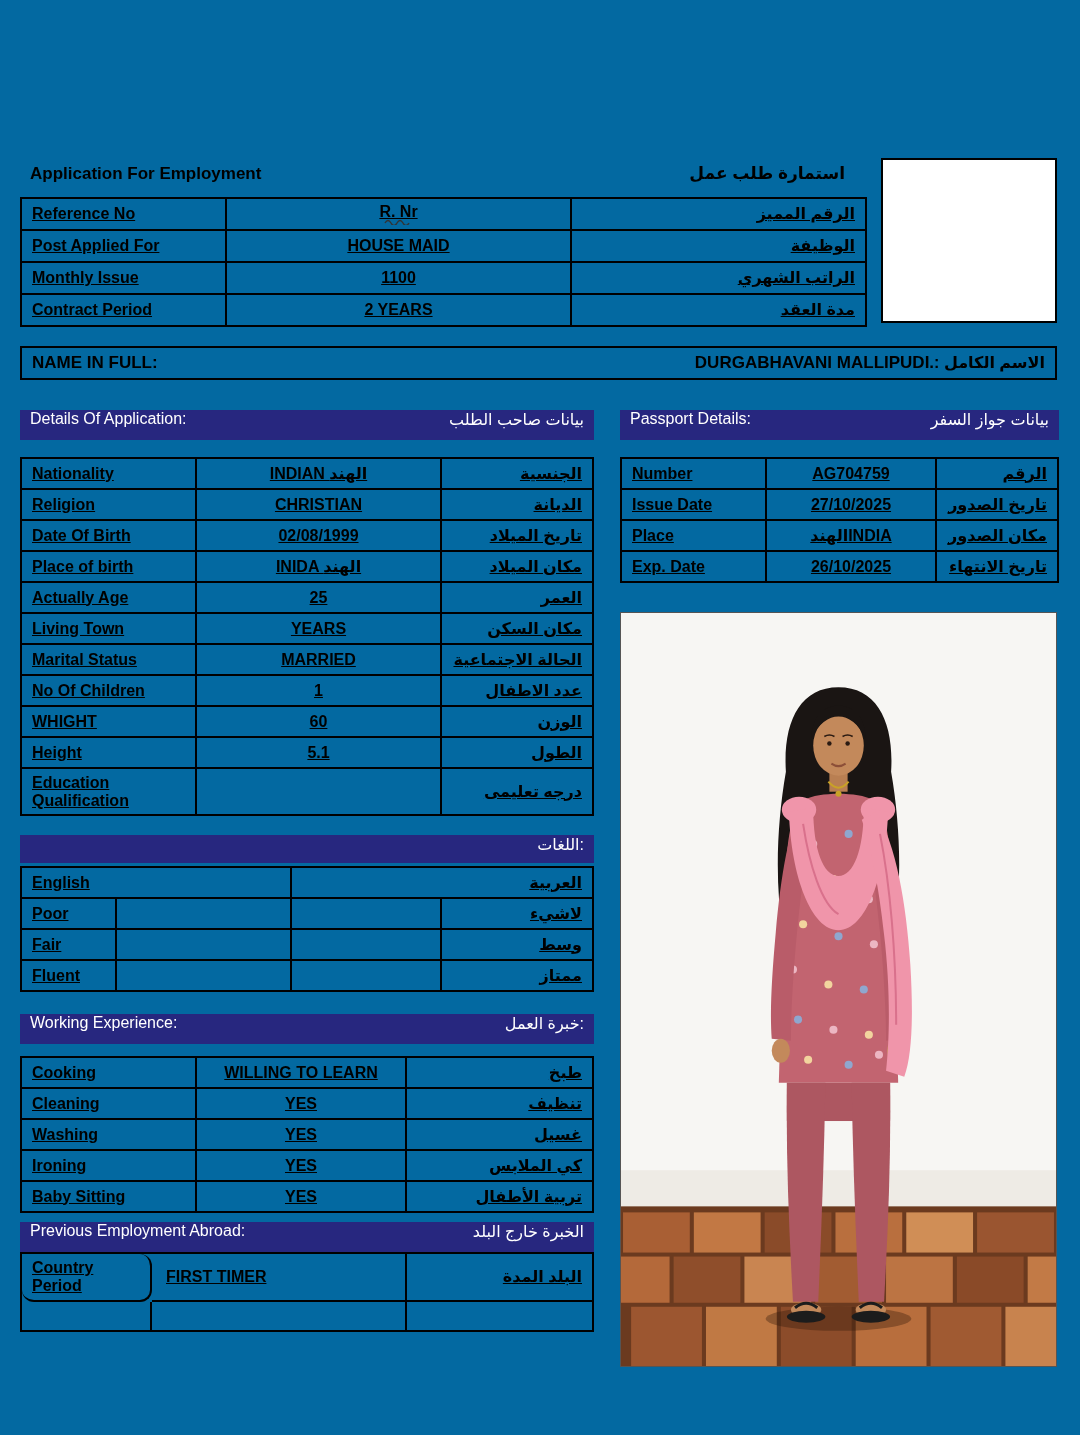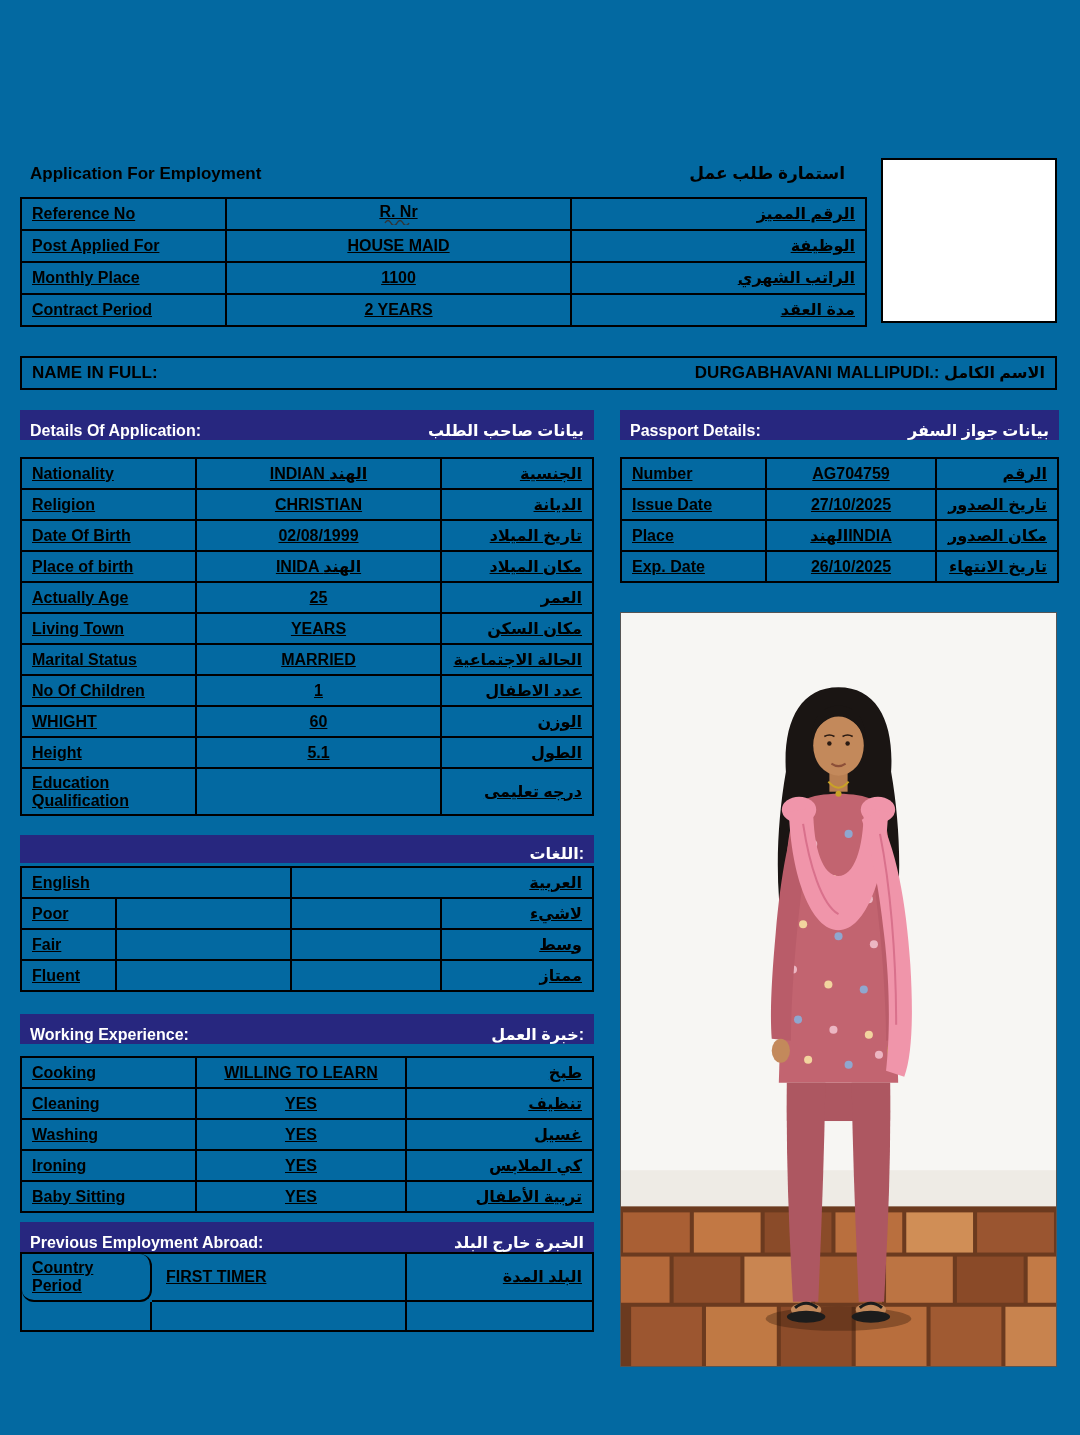--- a/index.html
+++ b/index.html
@@ -41,30 +41,30 @@
   .cols-prev    { grid-template-columns:130px 255px 187px; }
 
   .top-table { position:absolute; left:20px; top:197px; width:847px; }
 
   .photo-placeholder {
     position:absolute; left:881px; top:158px; width:176px; height:165px;
     border:2px solid #000; background:#fff;
   }
 
   .name-row {
-    position:absolute; left:20px; top:356px; width:1037px; height:34px;
+    position:absolute; left:20px; top:346px; width:1037px; height:34px;
     border:2px solid #000; display:flex; align-items:center; padding:0 10px;
     font-weight:700; font-size:17px;
   }
   .name-right { margin-left:auto; display:flex; align-items:baseline; }
   .name-right .ar-txt { font-size:16px; }
 
   .bar {
-    background:#27277f; color:#fff; font-weight:700; font-size:16px;
-    display:flex; justify-content:space-between; align-items:flex-end; padding:0 10px;
+    background:#27277f; color:#fff; font-weight:400; font-size:16px;
+    display:flex; justify-content:space-between; align-items:flex-start; padding:0 10px;
   }
 
   .left-col  { position:absolute; left:20px;  top:410px; width:574px; }
   .right-col { position:absolute; left:620px; top:410px; width:439px; }
 
   .bar-details  { height:30px; margin-bottom:17px; }
   .bar-lang     { height:28px; margin-top:19px; margin-bottom:3px; justify-content:flex-end; }
   .bar-work     { height:30px; margin-top:22px; margin-bottom:12px; }
   .bar-prev     { height:30px; margin-top:9px; }
   .bar-pass     { height:30px; margin-bottom:17px; }
@@ -98,21 +98,21 @@
           </svg>
       </div>
       <div class="cell ar">الرقم المميز</div>
     </div>
     <div class="row cols-top h32">
       <div class="cell lbl">Post Applied For</div>
       <div class="cell val">HOUSE MAID</div>
       <div class="cell ar">الوظيفة</div>
     </div>
     <div class="row cols-top h32">
-      <div class="cell lbl">Monthly Place</div>
+      <div class="cell lbl">Monthly Issue</div>
       <div class="cell val">1100</div>
       <div class="cell ar">الراتب الشهري</div>
     </div>
     <div class="row cols-top h32">
       <div class="cell lbl">Contract Period</div>
       <div class="cell val">2 YEARS</div>
       <div class="cell ar">مدة العقد</div>
     </div>
   </div>
 

